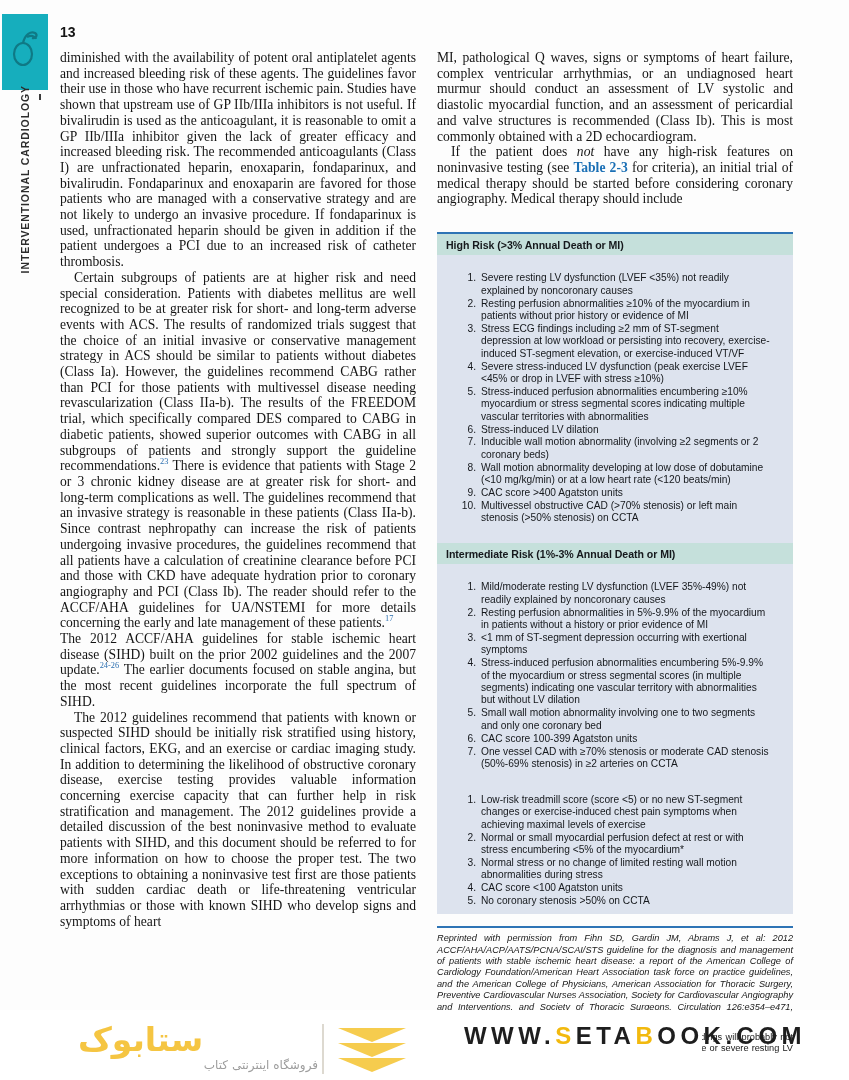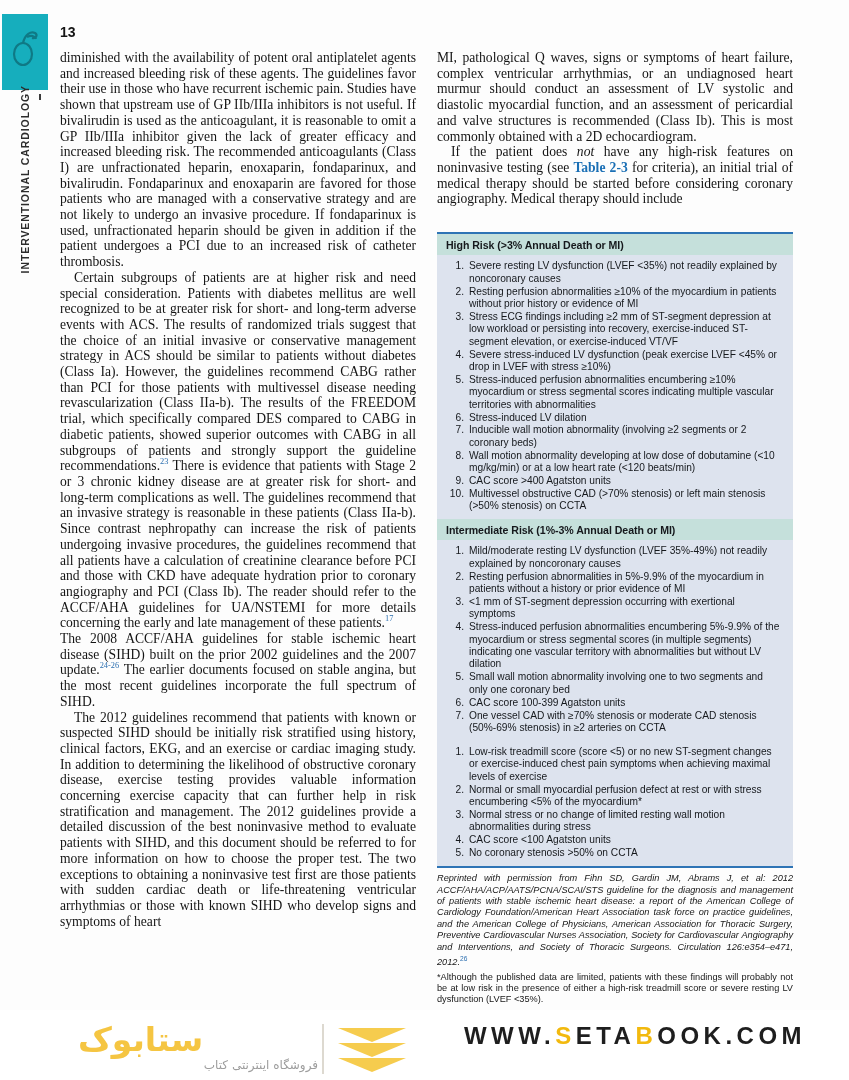--- a/index.html
+++ b/index.html
@@ -142,21 +142,21 @@
     background: #c5e0db;
     font-family: "Liberation Sans", sans-serif;
     font-size: 10.6px;
     font-weight: 700;
     color: #15181c;
     padding: 4.5px 7px 4.5px 9px;
     letter-spacing: -.05px;
   }
 
   ol.risk {
-    margin: 0;
+    margin: 12px;
     padding: 5px 10px 6px 10px;
     list-style: none;
     counter-reset: ri;
   }
   ol.risk li {
     counter-increment: ri;
     position: relative;
     padding-left: 22px;
     font-family: "Liberation Sans", sans-serif;
     font-size: 10.2px;
@@ -277,21 +277,21 @@
   </div>
 
   <div id="folio">13</div>
 
   <div class="col" id="col-left">
     <p class="body">diminished with the availability of potent oral antiplatelet agents and increased bleeding risk of these agents. The guidelines favor their use in those who have recurrent ischemic pain. Studies have shown that upstream use of GP IIb/IIIa inhibitors is not useful. If bivalirudin is used as the anticoagulant, it is reasonable to omit a GP IIb/IIIa inhibitor given the lack of greater efficacy and increased bleeding risk. The recommended anticoagulants (Class I) are unfractionated heparin, enoxaparin, fondaparinux, and bivalirudin. Fondaparinux and enoxaparin are favored for those patients who are managed with a conservative strategy and are not likely to undergo an invasive procedure. If fondaparinux is used, unfractionated heparin should be given in addition if the patient undergoes a PCI due to an increased risk of catheter thrombosis.</p>
 
     <p class="body"><span>Certain subgroups of patients are at higher risk and need special consideration. Patients with diabetes mellitus are well recognized to be at greater risk for short- and long-term adverse events with ACS. The results of randomized trials suggest that the choice of an initial invasive or conservative management strategy in ACS should be similar to patients without diabetes (Class Ia). However, the guidelines recommend CABG rather than PCI for those patients with multivessel disease needing revascularization (Class IIa-b). The results of the FREEDOM trial, which specifically compared DES compared to CABG in diabetic patients, showed superior outcomes with CABG in all subgroups of patients and strongly support the guideline recommendations.</span><sup class="ref">23</sup> <span>There is evidence that patients with Stage 2 or 3 chronic kidney disease are at greater risk for short- and long-term complications as well. The guidelines recommend that an invasive strategy is reasonable in these patients (Class IIa-b). Since contrast nephropathy can increase the risk of patients undergoing invasive procedures, the guidelines recommend that all patients have a calculation of creatinine clearance before PCI and those with CKD have adequate hydration prior to coronary angiography and PCI (Class Ib). The reader should refer to the ACCF/AHA guidelines for UA/NSTEMI for more details concerning the early and late management of these patients.</span><sup class="ref">17</sup></p>
 
 
-    <p class="body" style="text-indent:0"><span>The 2008 ACCF/AHA guidelines for stable ischemic heart disease (SIHD) built on the prior 2002 guidelines and the 2007 update.</span><sup class="ref">24-26</sup> <span>The earlier documents focused on stable angina, but the most recent guidelines incorporate the full spectrum of SIHD.</span></p>
+    <p class="body" style="text-indent:0"><span>The 2012 ACCF/AHA guidelines for stable ischemic heart disease (SIHD) built on the prior 2002 guidelines and the 2007 update.</span><sup class="ref">24-26</sup> <span>The earlier documents focused on stable angina, but the most recent guidelines incorporate the full spectrum of SIHD.</span></p>
 
     <p class="body">The 2012 guidelines recommend that patients with known or suspected SIHD should be initially risk stratified using history, clinical factors, EKG, and an exercise or cardiac imaging study. In addition to determining the likelihood of obstructive coronary disease, exercise testing provides valuable information concerning exercise capacity that can further help in risk stratification and management. The 2012 guidelines provide a detailed discussion of the best noninvasive method to evaluate patients with SIHD, and this document should be referred to for more information on how to choose the proper test. The two exceptions to obtaining a noninvasive test first are those patients with sudden cardiac death or life-threatening ventricular arrhythmias or those with known SIHD who develop signs and symptoms of heart</p>
   </div>
 
   <div class="col" id="col-right">
     <p class="body">MI, pathological Q waves, signs or symptoms of heart failure, complex ventricular arrhythmias, or an undiagnosed heart murmur should conduct an assessment of LV systolic and diastolic myocardial function, and an assessment of pericardial and valve structures is recommended (Class Ib). This is most commonly obtained with a 2D echocardiogram.</p>
     <p class="body"><span>If the patient does </span><span class="ital">not</span><span> have any high-risk features on noninvasive testing (see </span><span class="xref">Table 2-3</span><span> for criteria), an initial trial of medical therapy should be started before considering coronary angiography. Medical therapy should include</span></p>
   </div>
 
   <div id="table-block">

